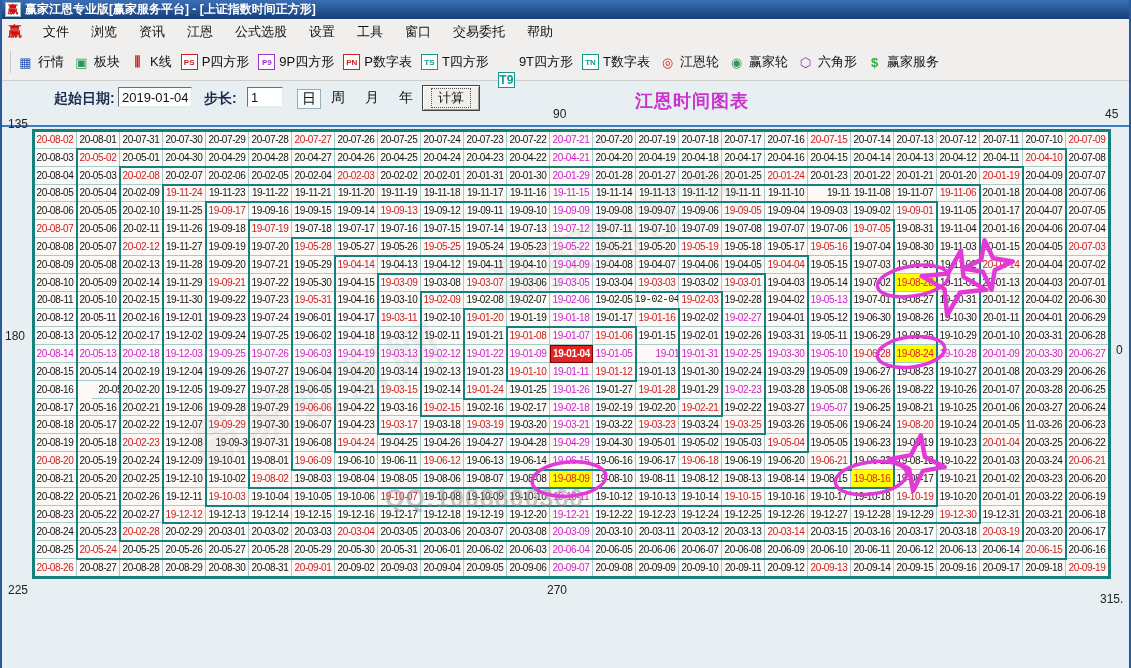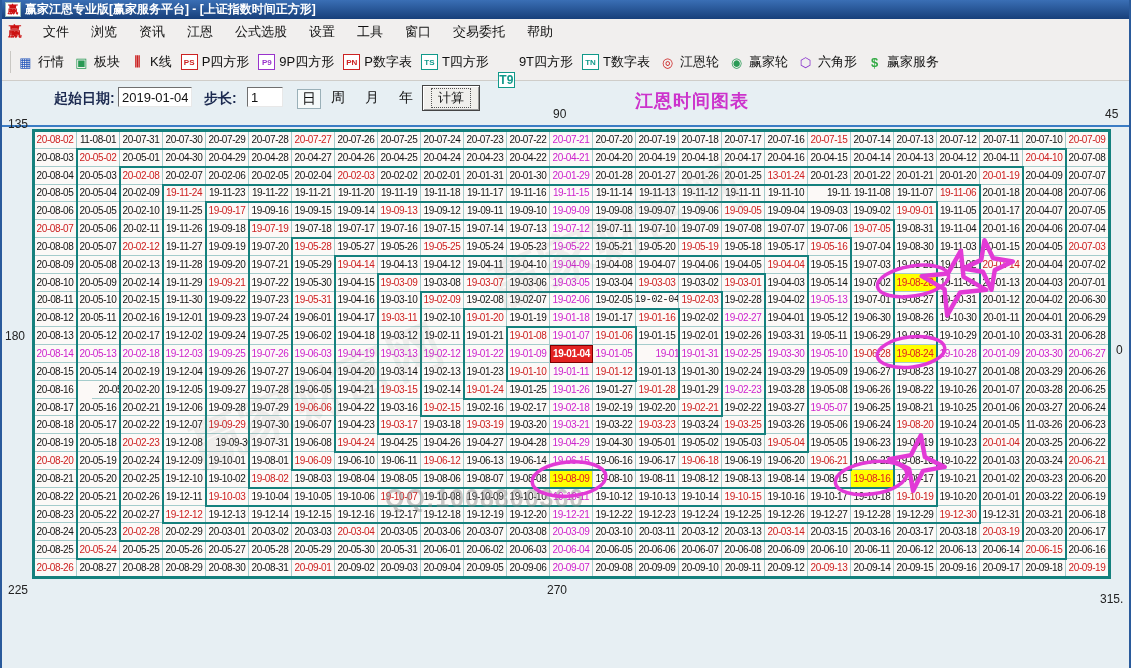--- a/index.html
+++ b/index.html
@@ -155,21 +155,21 @@
   <span class="angle" style="left:551px;top:107px;">90</span>
   <span class="angle" style="left:1103px;top:107px;">45</span>
   <span class="angle" style="left:3px;top:329px;">180</span>
   <span class="angle" style="left:1114px;top:343px;">0</span>
   <span class="angle" style="left:6px;top:583px;">225</span>
   <span class="angle" style="left:545px;top:583px;">270</span>
   <span class="angle" style="left:1098px;top:592px;">315.</span>
 
   <div class="grid" id="gann-grid">
       <div class="cell red" style="left: 0px; top: 0px;">20-08-02</div>
-      <div class="cell" style="left: 43px; top: 0px;">11-08-01</div>
+      <div class="cell" style="left: 43px; top: 0px;">20-08-01</div>
       <div class="cell" style="left: 86px; top: 0px;">20-07-31</div>
       <div class="cell" style="left: 129px; top: 0px;">20-07-30</div>
       <div class="cell" style="left: 172px; top: 0px;">20-07-29</div>
       <div class="cell" style="left: 215px; top: 0px;">20-07-28</div>
       <div class="cell red" style="left: 258px; top: 0px;">20-07-27</div>
       <div class="cell" style="left: 301px; top: 0px;">20-07-26</div>
       <div class="cell" style="left: 344px; top: 0px;">20-07-25</div>
       <div class="cell" style="left: 387px; top: 0px;">20-07-24</div>
       <div class="cell" style="left: 430px; top: 0px;">20-07-23</div>
       <div class="cell" style="left: 473px; top: 0px;">20-07-22</div>
@@ -221,21 +221,21 @@
       <div class="cell red" style="left: 301px; top: 35.68px;">20-02-03</div>
       <div class="cell" style="left: 344px; top: 35.68px;">20-02-02</div>
       <div class="cell" style="left: 387px; top: 35.68px;">20-02-01</div>
       <div class="cell" style="left: 430px; top: 35.68px;">20-01-31</div>
       <div class="cell" style="left: 473px; top: 35.68px;">20-01-30</div>
       <div class="cell mag" style="left: 516px; top: 35.68px;">20-01-29</div>
       <div class="cell" style="left: 559px; top: 35.68px;">20-01-28</div>
       <div class="cell" style="left: 602px; top: 35.68px;">20-01-27</div>
       <div class="cell" style="left: 645px; top: 35.68px;">20-01-26</div>
       <div class="cell" style="left: 688px; top: 35.68px;">20-01-25</div>
-      <div class="cell red" style="left: 731px; top: 35.68px;">13-01-24</div>
+      <div class="cell red" style="left: 731px; top: 35.68px;">20-01-24</div>
       <div class="cell" style="left: 774px; top: 35.68px;">20-01-23</div>
       <div class="cell" style="left: 817px; top: 35.68px;">20-01-22</div>
       <div class="cell" style="left: 860px; top: 35.68px;">20-01-21</div>
       <div class="cell" style="left: 903px; top: 35.68px;">20-01-20</div>
       <div class="cell red" style="left: 946px; top: 35.68px;">20-01-19</div>
       <div class="cell" style="left: 989px; top: 35.68px;">20-04-09</div>
       <div class="cell" style="left: 1032px; top: 35.68px;">20-07-07</div>
       <div class="cell" style="left: 0px; top: 53.52px;">20-08-05</div>
       <div class="cell" style="left: 43px; top: 53.52px;">20-05-04</div>
       <div class="cell" style="left: 86px; top: 53.52px;">20-02-09</div>

